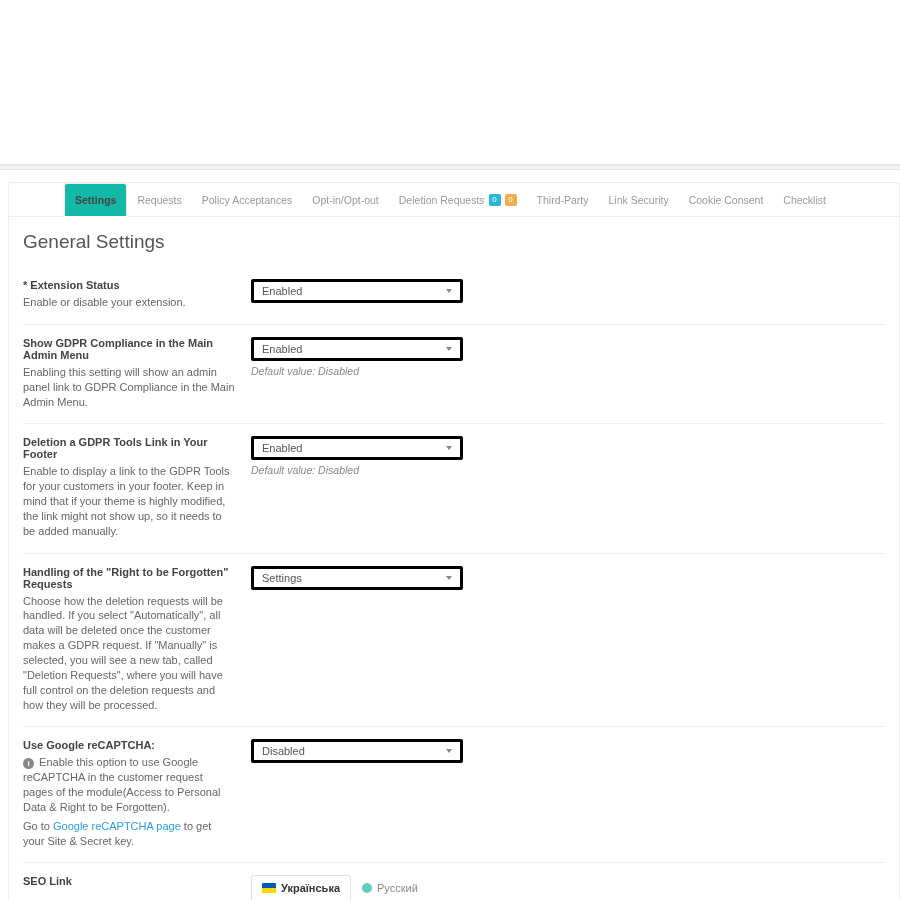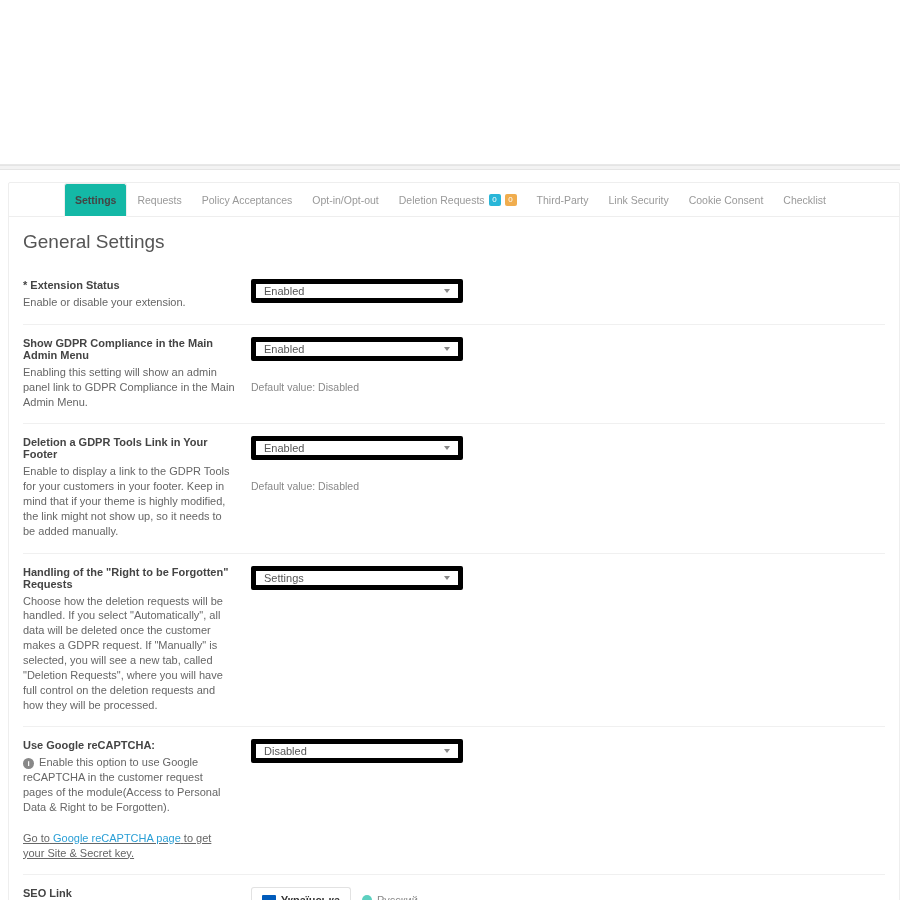--- a/index.html
+++ b/index.html
@@ -16,31 +16,31 @@
   .badge.orange { background: #f0ad4e; }
   .content { padding: 14px 14px 20px 14px; }
   h2.section-title { font-size: 19px; font-weight: 400; color: #555; margin: 0 0 14px 0; }
   .row { display: flex; padding: 12px 0 14px 0; border-bottom: 1px solid #f0f0f0; }
   .row:last-child { border-bottom: none; }
   .col-l { width: 228px; padding-right: 16px; }
   .col-r { flex: 1; }
   .lbl { font-size: 11px; font-weight: 700; color: #444; display: block; margin-bottom: 4px; }
   .desc { font-size: 11px; color: #666; line-height: 1.35; }
   .desc a { color: #2a9fd6; text-decoration: none; }
-  .sel { width: 212px; height: 24px; border: 5px solid #000000; border-radius: 2px; background: #fff; position: relative; display: flex; align-items: center; padding: 0 8px; font-size: 11px; color: #555; cursor: pointer; }
+  .sel { width: 212px; height: 24px; border: 3px solid #000000; border-radius: 2px; background: #fff; position: relative; display: flex; align-items: center; padding: 0 8px; font-size: 11px; color: #555; cursor: pointer; }
   .sel::after { content: ""; position: absolute; right: 8px; top: 50%; width: 0; height: 0; border-left: 3px solid transparent; border-right: 3px solid transparent; border-top: 4px solid #888; transform: translateY(-50%); }
-  .hint { font-size: 10.5px; color: #888; margin-top: 20px; }
+  .hint { font-size: 10.5px; color: #888; font-style: italic; margin-top: 4px; }
   .info-ico { display: inline-block; width: 11px; height: 11px; border-radius: 50%; background: #888; color: #fff; font-size: 8px; font-weight: 700; text-align: center; line-height: 11px; margin-right: 2px; }
   .lang-tabs { display: flex; margin-bottom: 10px; }
   .lang-tab { padding: 6px 10px; font-size: 11px; color: #888; border: 1px solid transparent; display: flex; align-items: center; gap: 5px; cursor: pointer; }
   .lang-tab.active { color: #333; font-weight: 700; border: 1px solid #e2e2e2; border-bottom-color: #fff; border-radius: 3px 3px 0 0; background: #fff; }
   .flag { width: 14px; height: 10px; display: inline-block; border-radius: 1px; }
   .flag-ua { background: linear-gradient(to bottom, #005bbb 0 50%, #ffd500 50% 100%); }
   .flag-ru { width: 10px; height: 10px; border-radius: 50%; background: #5dd0c0; }
-  .mt { margin-top: 16px; text-decoration: underline; }
+  .mt { margin-top: 4px; }
 </style>
 </head>
 <body>
 <div class="outer">
   <div class="hdr-band"></div>
   <div class="hdr-shade"></div>
 
   <div class="panel">
     <div class="tabs">
       <div class="tab active">Settings</div>

